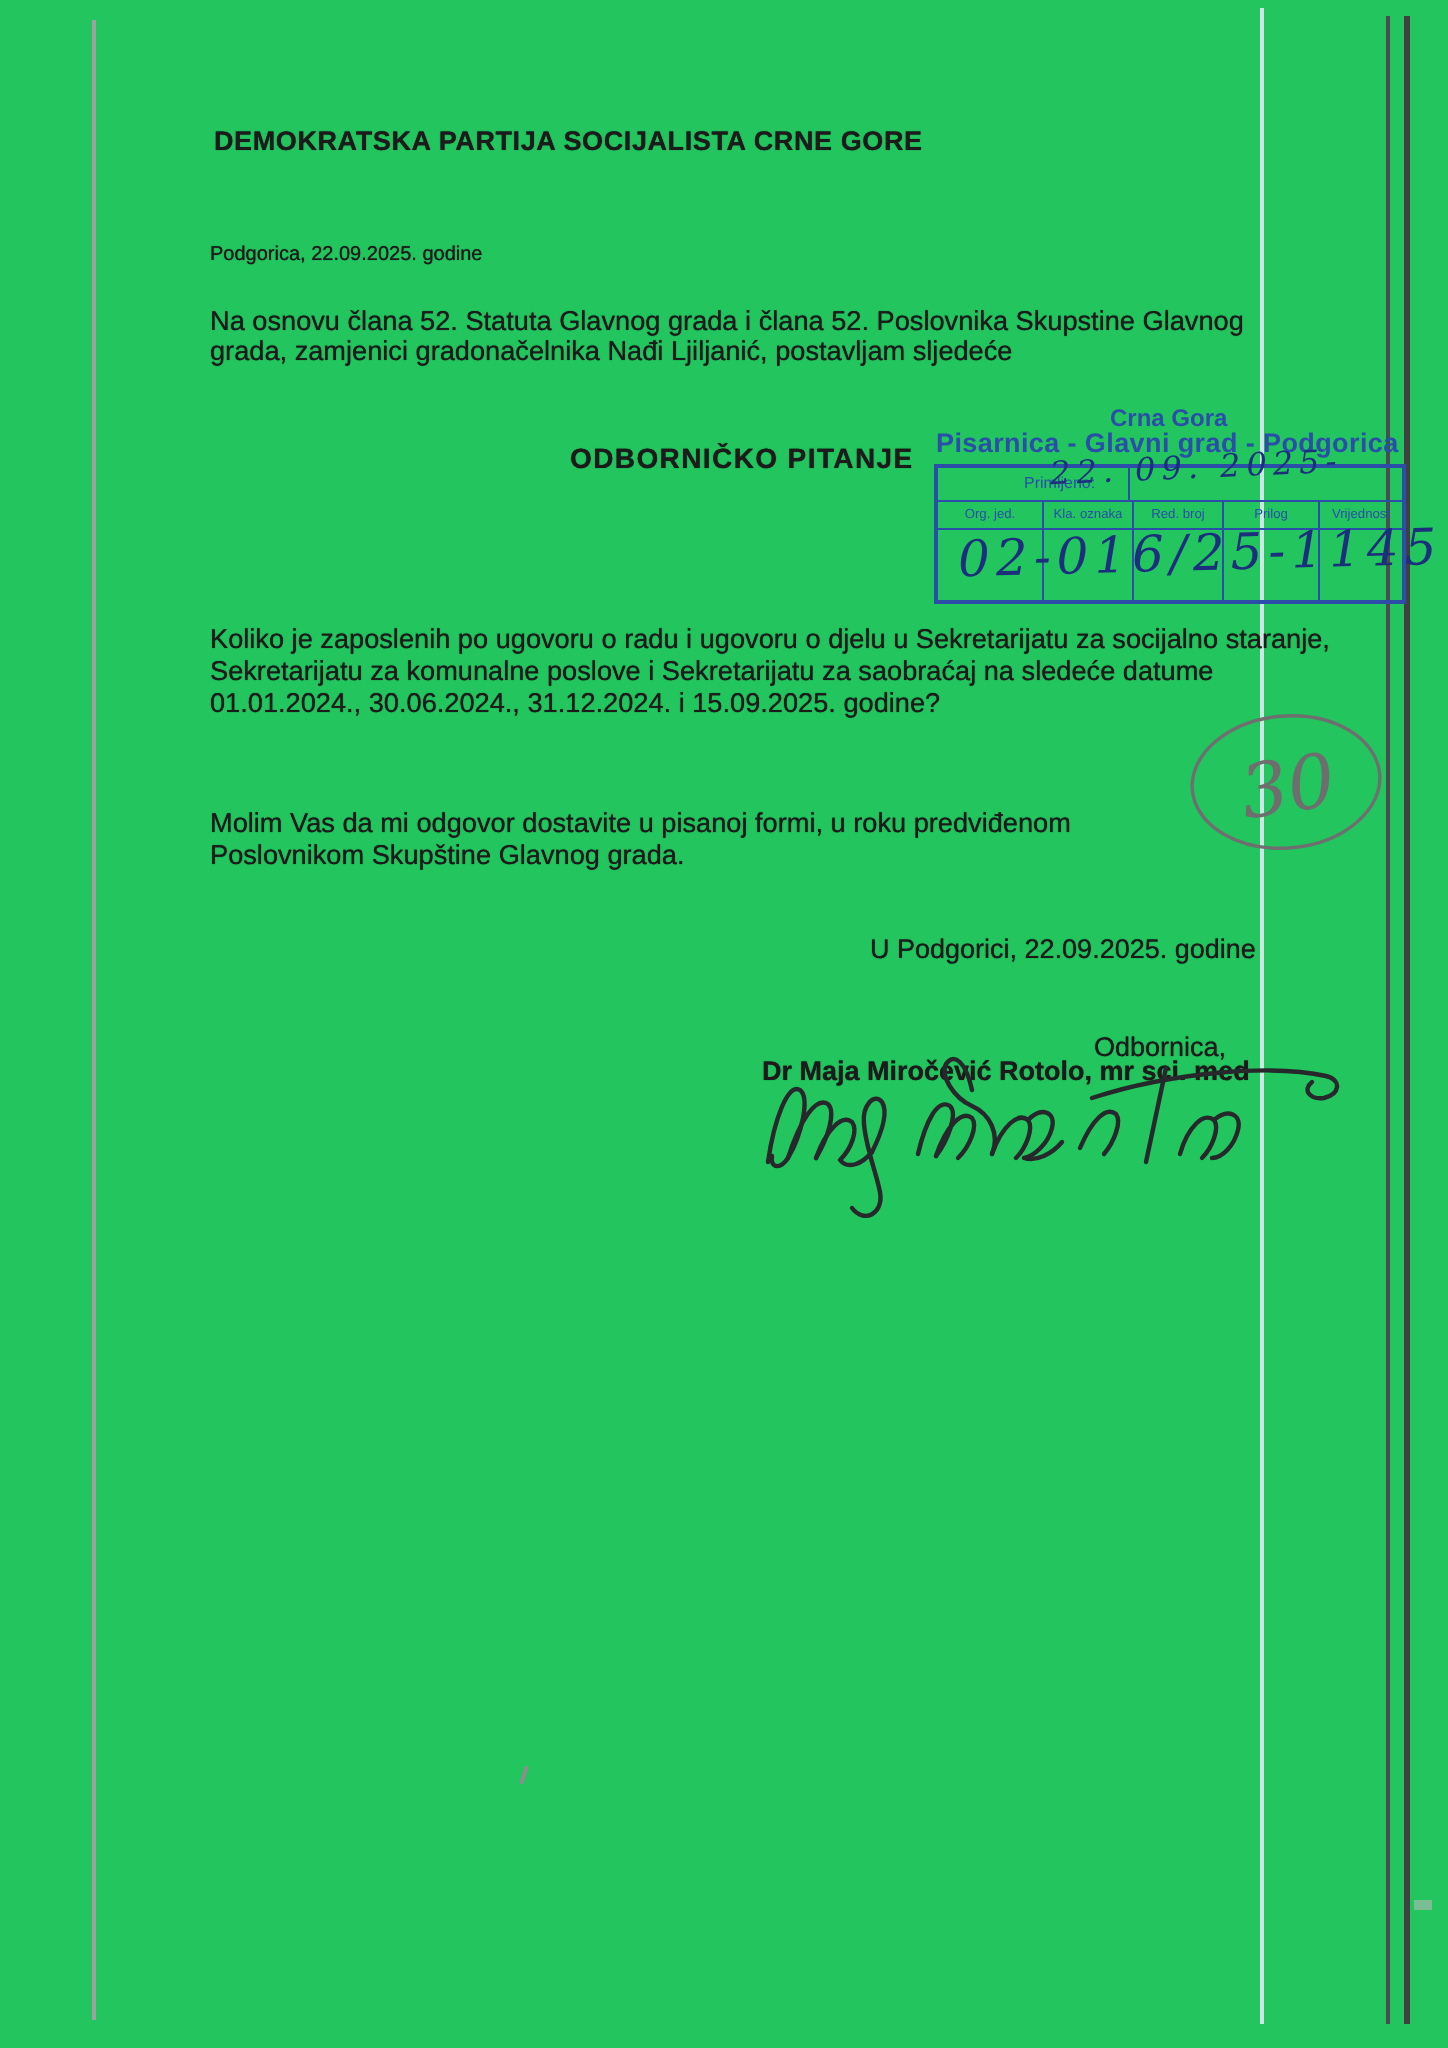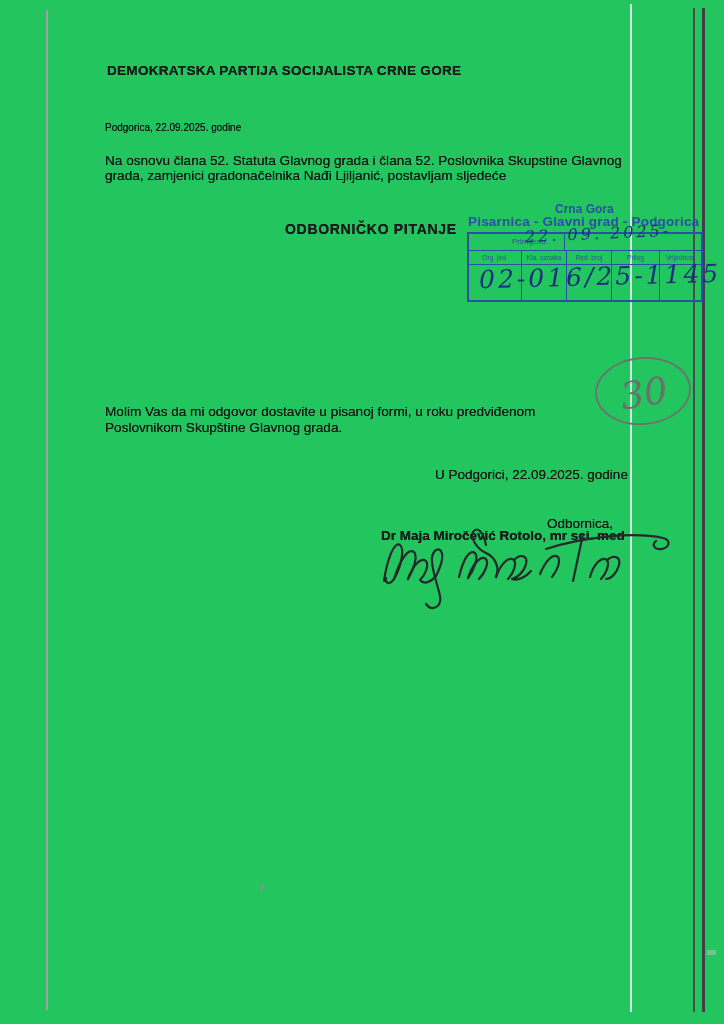--- a/index.html
+++ b/index.html
@@ -58,20 +58,21 @@
 <div class="page">
 
   <div class="vline vline-left"></div>
   <div class="vline vline-cyan"></div>
   <div class="vline vline-dark"></div>
 
   <div class="t b party1">DEMOKRATSKA PARTIJA SOCIJALISTA CRNE GORE</div>
   <div class="t dateline">Podgorica, 22.09.2025. godine</div>
   <div class="t legal">Na osnovu člana 52. Statuta Glavnog grada i člana 52. Poslovnika Skupstine Glavnog grada, zamjenici gradonačelnika Nađi Ljiljanić, postavljam sljedeće</div>
   <div class="t b title">ODBORNIČKO PITANJE</div>
+  <div class="t question">Koliko je zaposlenih po ugovoru o radu i ugovoru o djelu u Sekretarijatu za socijalno staranje, Sekretarijatu za komunalne poslove i Sekretarijatu za saobraćaj na sledeće datume 01.01.2024., 30.06.2024., 31.12.2024. i 15.09.2025. godine?</div>
   <div class="t request">Molim Vas da mi odgovor dostavite u pisanoj formi, u roku predviđenom Poslovnikom Skupštine Glavnog grada.</div>
   <div class="t closing-date">U Podgorici, 22.09.2025. godine</div>
   <div class="t role">Odbornica,</div>
   <div class="t b signer">Dr Maja Miročević Rotolo, mr sci. med</div>
 
   <div class="stamp">
     <div class="country">Crna Gora</div>
     <div class="office">Pisarnica - Glavni grad - Podgorica</div>
     <div class="stamp-table">
       <div class="stamp-row1">

